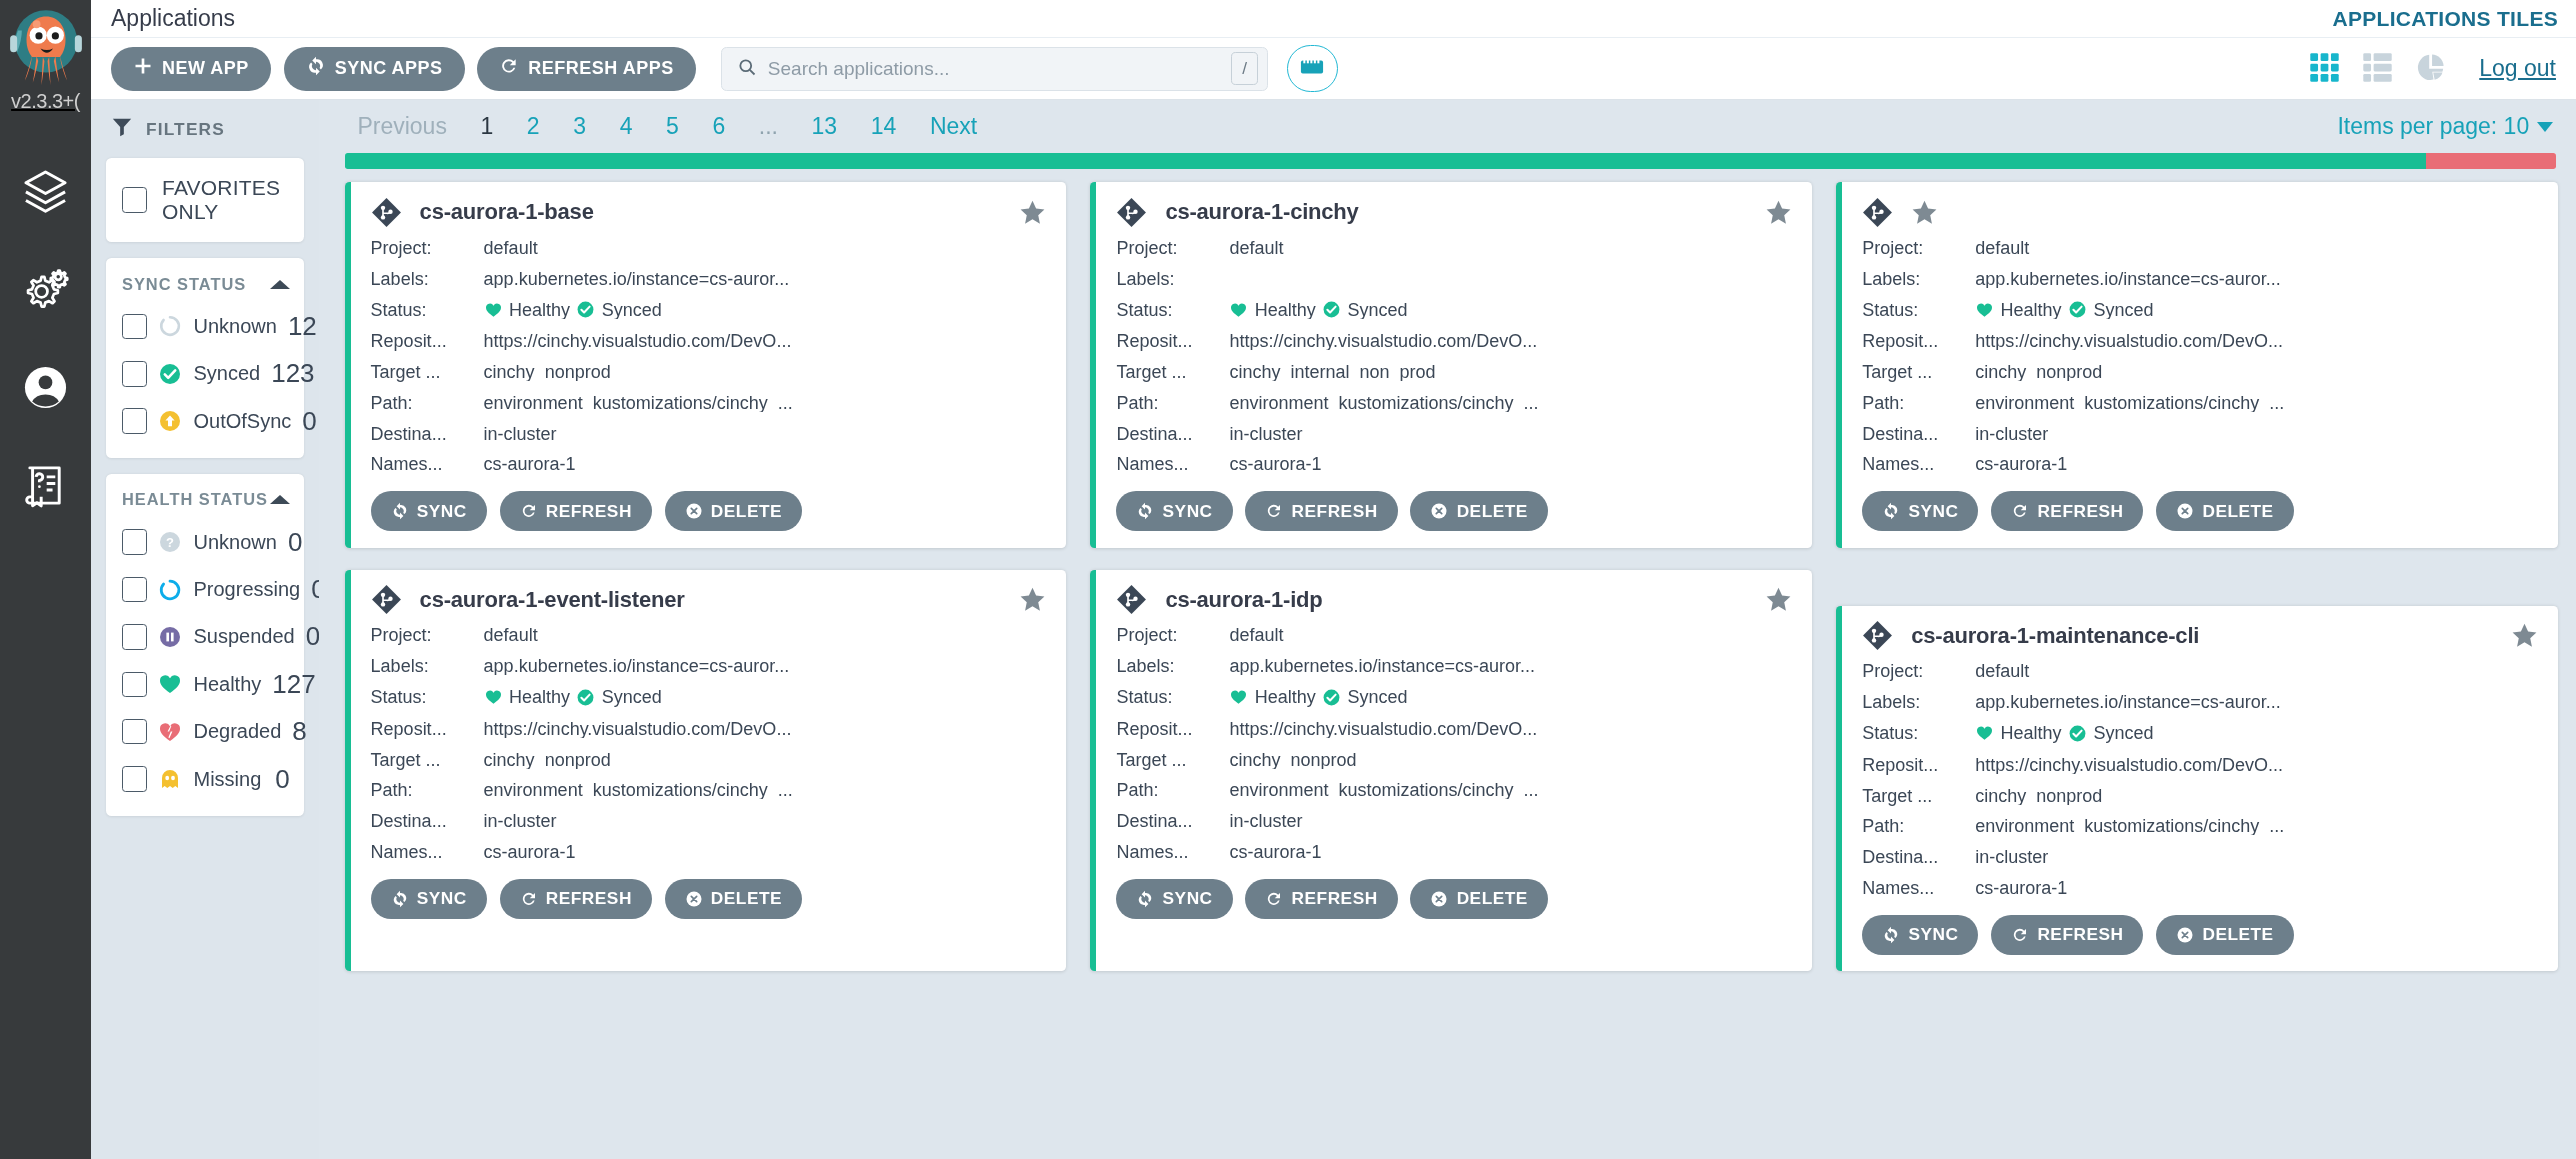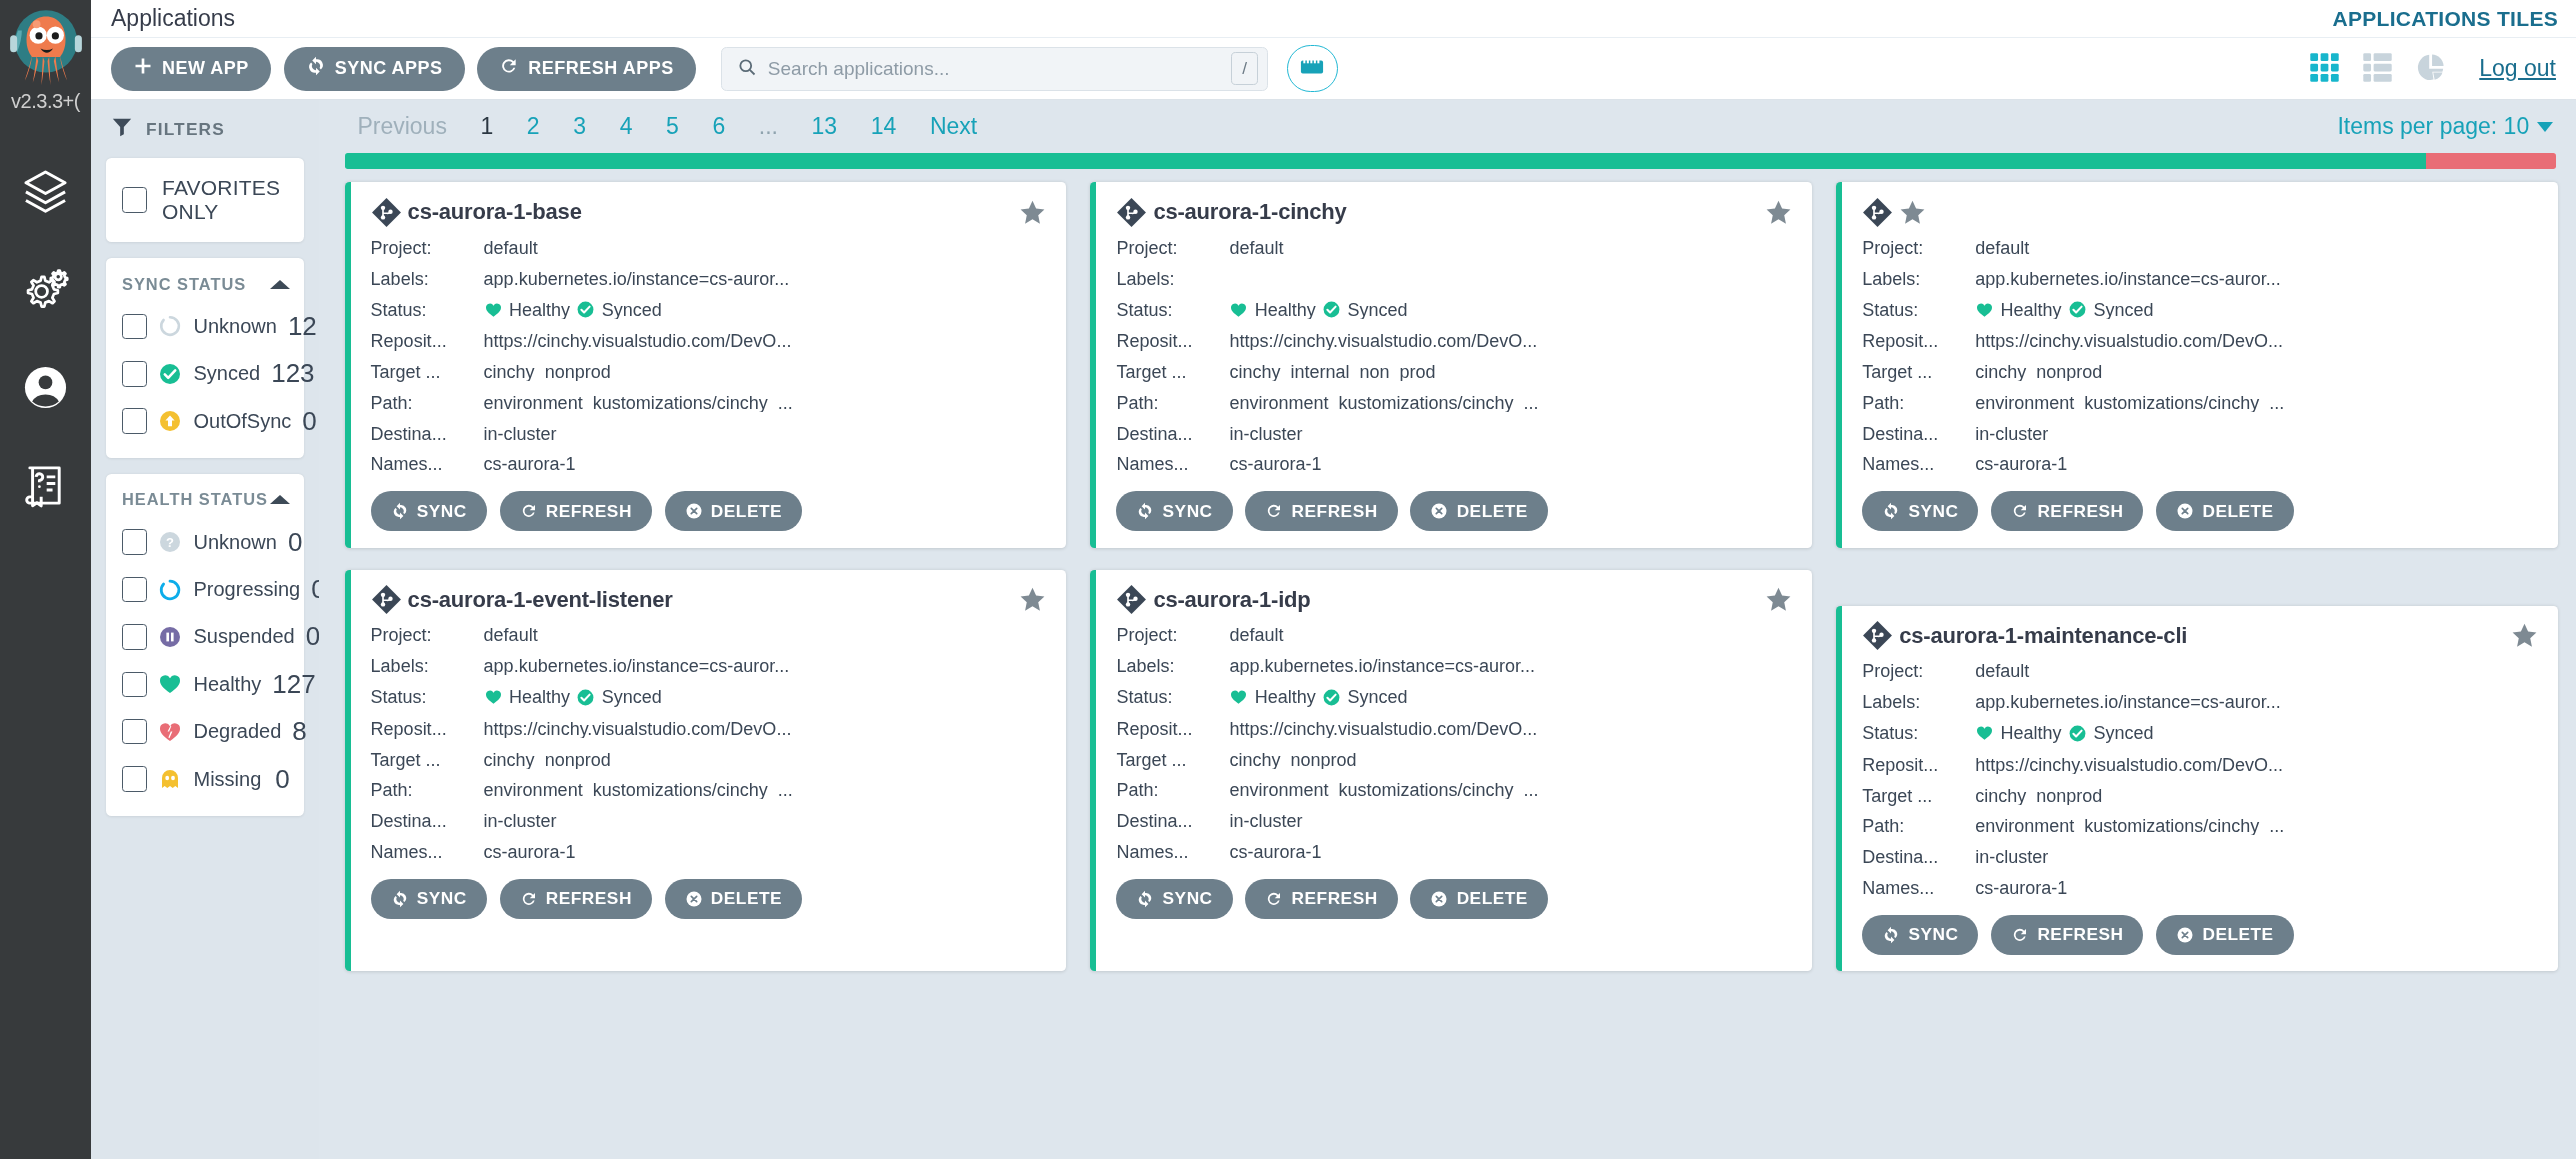--- a/index.html
+++ b/index.html
@@ -10,20 +10,21 @@
     background: #dee6ed;
   }
   .app { display: flex; width: 2576px; height: 1159px; }
 
   
   .leftnav {
     width: 91px; flex: 0 0 91px;
     background: #373a3c;
     display: flex; flex-direction: column; align-items: center;
     position: relative;
+    text-decoration: underline;
   }
   .logo-wrap { width: 91px; height: 128px; display:flex; flex-direction:column; align-items:center; padding-top:5.5px;}
   .octo { width: 78px; height: 88px; position: relative; }
   .octo svg { display:block; }
   .version { color:#cfcfcf; font-size: 20px; letter-spacing:-0.5px; margin-top:-3.6px; white-space:nowrap; }
   .navicons { margin-top: 40px; display:flex; flex-direction:column; gap:49px; align-items:center; }
   .navicon { width: 49px; height: 49px; display:flex; align-items:center; justify-content:center; cursor:pointer;}
   .navicon svg { width:47px; height:47px; }
 
   
@@ -123,21 +124,21 @@
   .healthbar { height: 16.4px; border-radius: 2.7px; overflow:hidden; display:flex; background:#fff; }
   .healthbar .seg { height:100%; }
 
   .cards-scroll { flex:1; overflow:hidden; padding: 12.8px 18px 0 12.8px; }
   .cards-grid { display:grid; grid-template-columns: repeat(3, 1fr); gap: 22px 24px; }
   .card {
     background:#fff; border-radius:4.6px; box-shadow: 0 0.9px 3.6px rgba(0,0,0,.13);
     border-left: 6.4px solid #18be94; padding: 14.6px 20px 16.4px 20px; min-height:297px;
     position:relative;
   }
-  .card-head { display:flex; align-items:center; gap:6px; margin-bottom:11px; }
+  .card-head { display:flex; align-items:center; gap:18px; margin-bottom:11px; }
   .git-ico { width:31px;height:31px;flex:0 0 31px;}
   .card-title { flex:1; font-size:22px; font-weight:700; color:#363c4a; letter-spacing:-0.2px; white-space:nowrap; overflow:hidden;}
   .star { width:27px;height:27px;flex:0 0 27px;cursor:pointer;}
   .kv { display:flex; font-size:18px; line-height:1.0; margin-bottom:12.8px; align-items:center;}
   .kv .k { width:113px; flex:0 0 113px; color:#3b4756; }
   .kv .v { flex:1; color:#3b4756; white-space:nowrap; overflow:hidden; text-overflow:ellipsis; display:flex; align-items:center; gap:6.4px;}
   .kv .v .sp { display:inline-flex; align-items:center; gap:6.4px;}
   .heart { width:19px;height:18px; flex:0 0 19px;}
   .synced-ico { width:19px;height:19px;flex:0 0 19px;}
   .card-actions { display:flex; gap:12.8px; margin-top:18px; }

